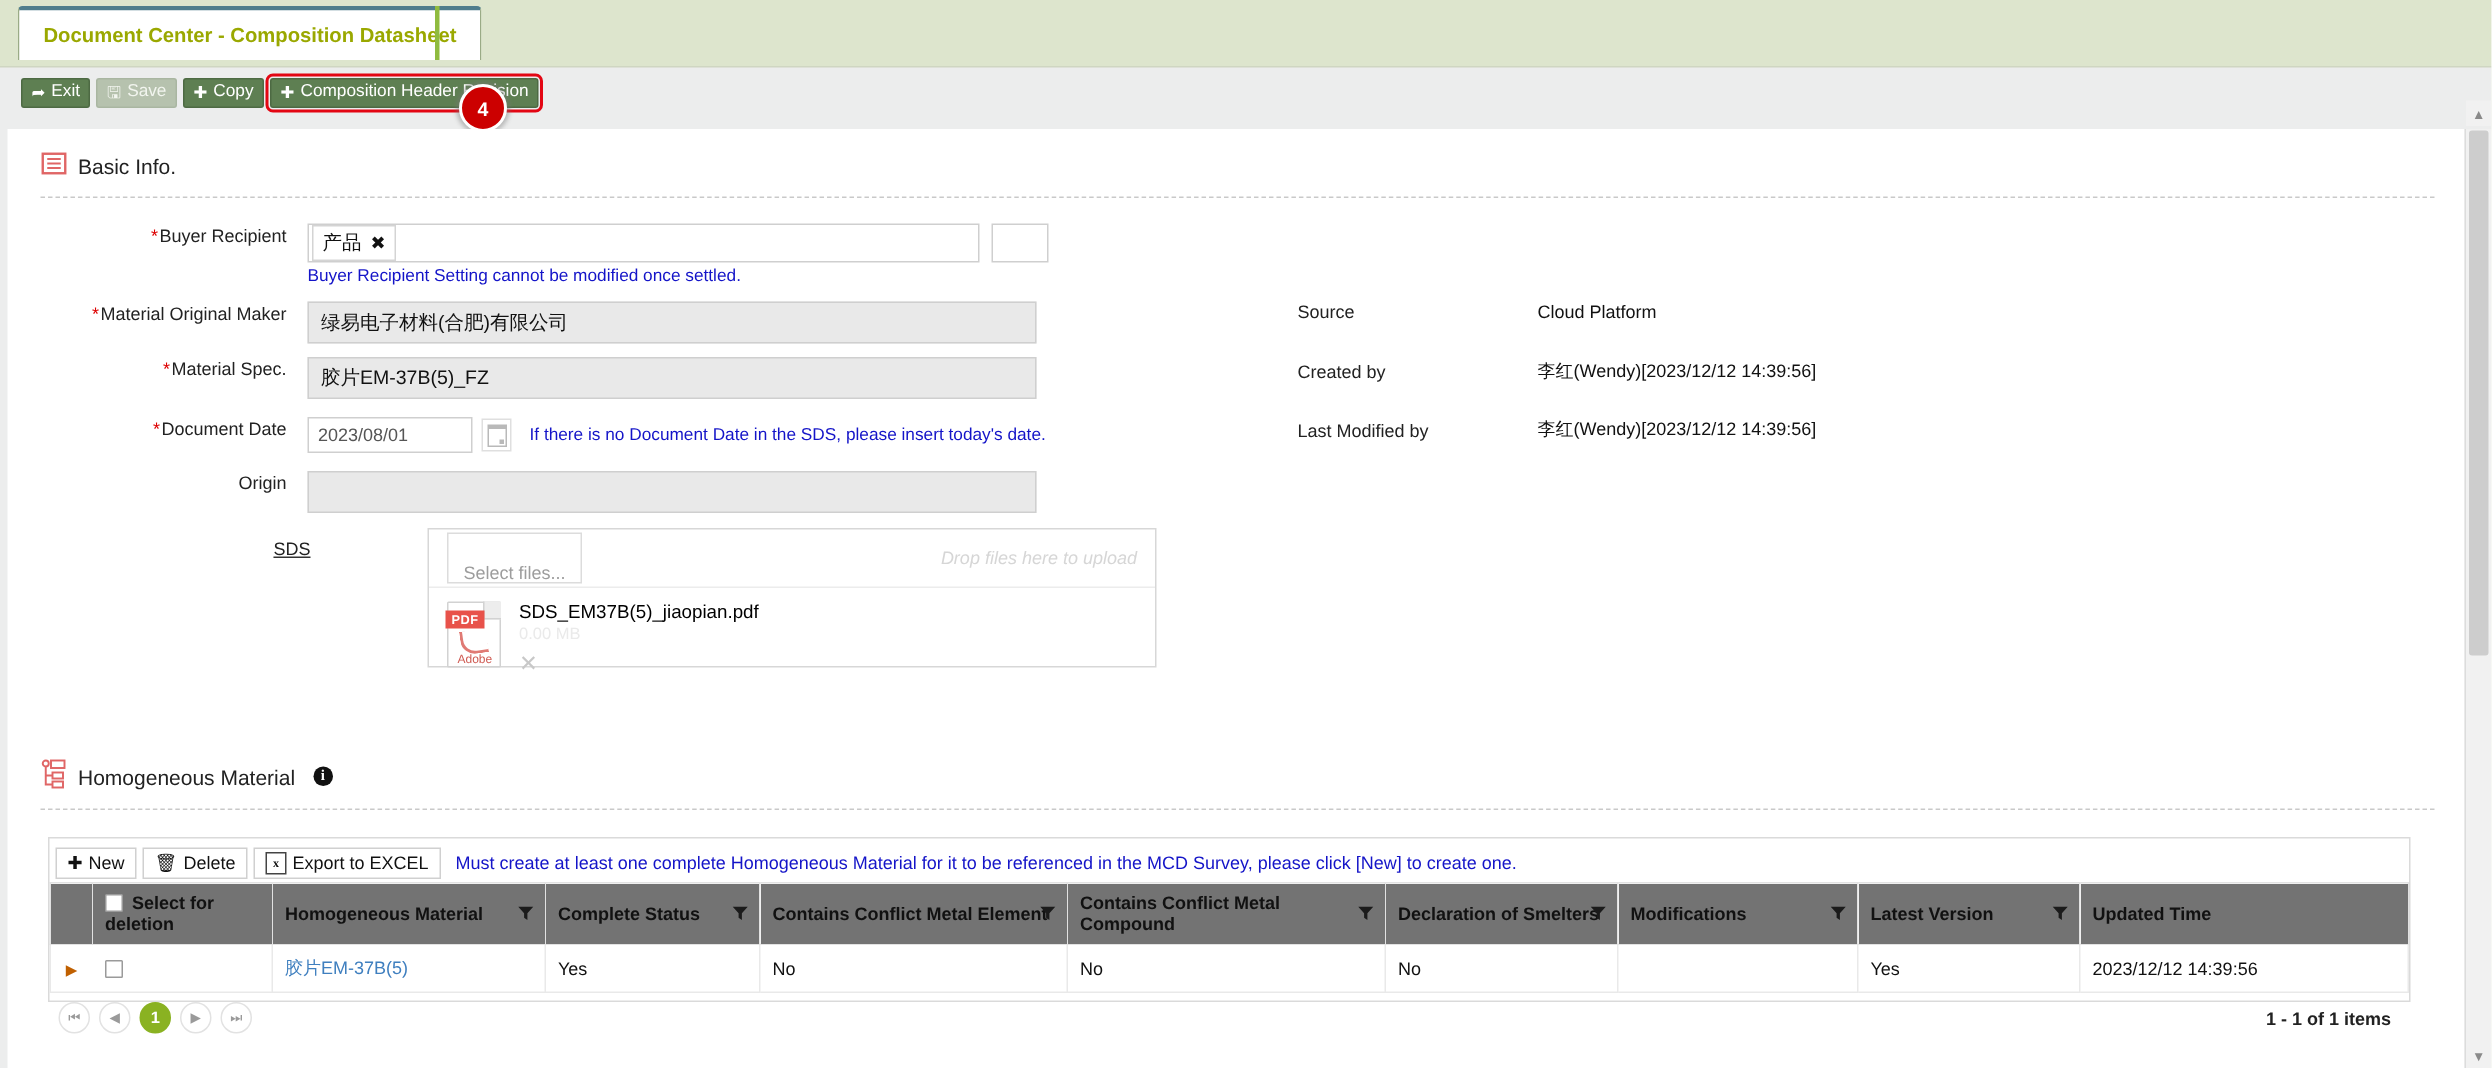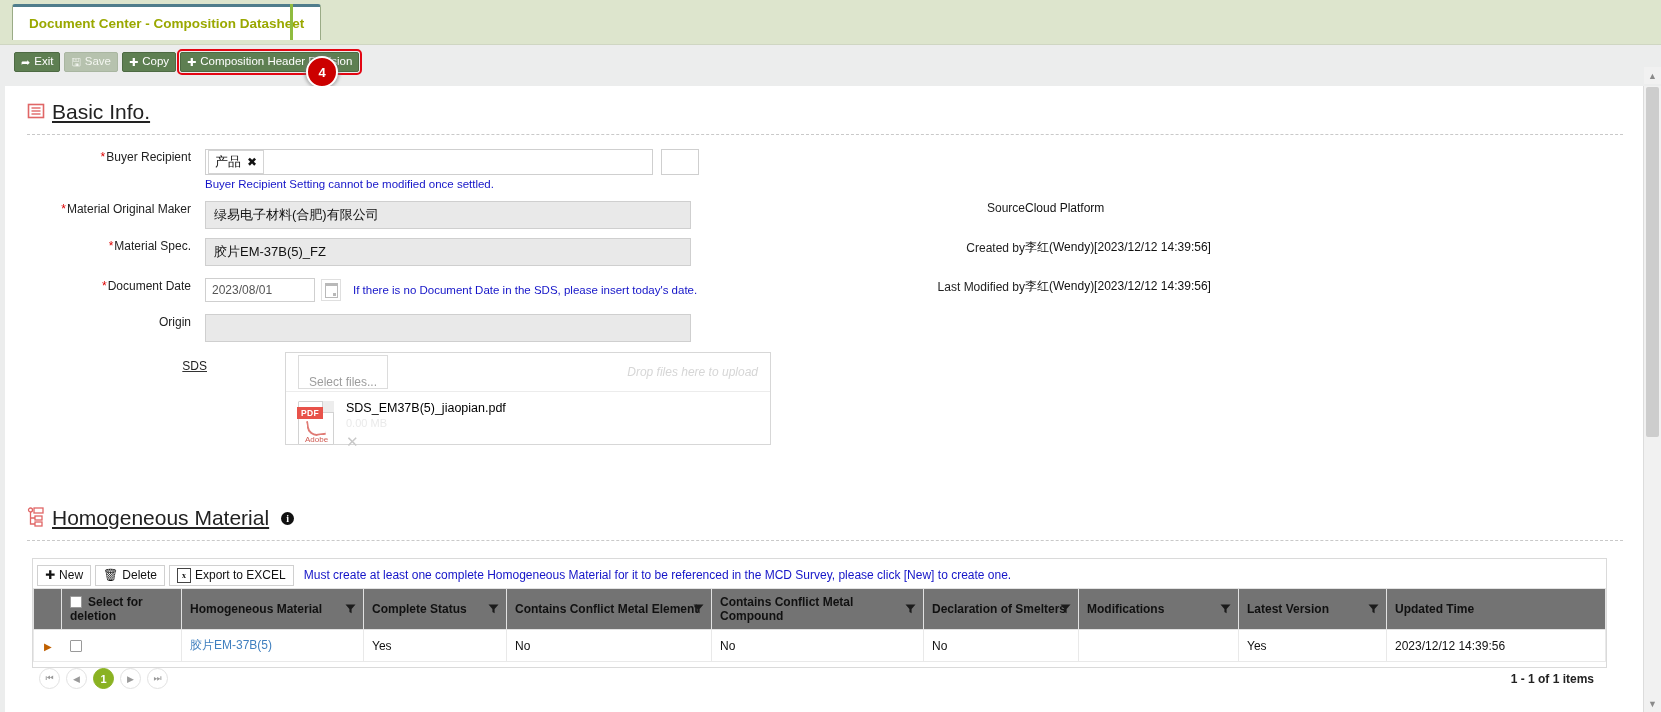--- a/index.html
+++ b/index.html
@@ -49,21 +49,21 @@
   .scrollbar{position:absolute;right:0;top:86px;width:17px;height:626px;background:#f1f1f1;border-left:1px solid #dcdcdc;}
   .sb-arrow{position:absolute;left:0;width:17px;height:17px;background:#f1f1f1;
             display:flex;align-items:center;justify-content:center;color:#8a8a8a;font-size:9px;}
   .sb-up{top:-19px;}
   .sb-down{bottom:0;}
   .sb-thumb{position:absolute;left:2px;top:1px;width:13px;height:350px;background:#cdcdcd;border-radius:2px;}
 
   
   .section{position:absolute;}
   .sec-head{display:flex;align-items:center;gap:7px;}
-  .sec-title{font-size:21px;color:#222;font-weight:normal;text-decoration:underline;}
+  .sec-title{font-size:14px;color:#222;font-weight:normal;}
   .sec-rule{border-top:1px dashed #c9c9c9;}
   .info-dot{
     display:inline-flex;align-items:center;justify-content:center;
     width:13px;height:13px;border-radius:50%;background:#111;color:#fff;
     font-size:10px;font-weight:bold;font-family:"Liberation Serif",serif;margin-left:5px;
   }
 
   
   .frow{position:absolute;display:flex;align-items:flex-start;}
   .flabel{width:200px;text-align:right;padding-right:14px;font-size:12px;color:#222;box-sizing:border-box;line-height:16px;}
@@ -89,21 +89,21 @@
 
   .datebox{position:relative;box-sizing:border-box;border:1px solid #cfcfcf;background:#fff;
            height:24px;width:110px;display:flex;align-items:center;padding:1px 6px;font-size:12px;color:#555;}
   .calbtn{box-sizing:border-box;width:20px;height:22px;border:1px solid #dfdfdf;background:#fff;
           display:flex;align-items:center;justify-content:center;}
   .cal-ic{width:11px;height:11px;border:1px solid #b9b9b9;border-top:3px solid #b9b9b9;position:relative;}
   .cal-ic:after{content:"";position:absolute;right:1px;bottom:1px;width:3px;height:3px;background:#b9b9b9;}
 
   
   .mrow{position:absolute;display:flex;align-items:center;}
-  .mlabel{width:160px;text-align:right;font-size:12px;color:#222;box-sizing:border-box;}
+  .mlabel{width:160px;text-align:left;font-size:12px;color:#222;box-sizing:border-box;}
   .mval{font-size:12px;color:#111;}
 
   
   .upload{position:absolute;box-sizing:border-box;border:1px solid #d7d7d7;background:#fff;}
   .upload-top{height:38px;display:flex;align-items:center;justify-content:space-between;
               padding:0 12px;border-bottom:1px solid #ececec;}
   .selbtn{box-sizing:border-box;border:1px solid #dcdcdc;background:#fff;color:#9d9d9d;
           height:22px;line-height:20px;padding:16px 10px;font-size:12px;cursor:pointer;}
   .drop{color:#d6d6d6;font-style:italic;font-size:12px;}
   .filerow{display:flex;gap:12px;padding:9px 12px 0 12px;}

